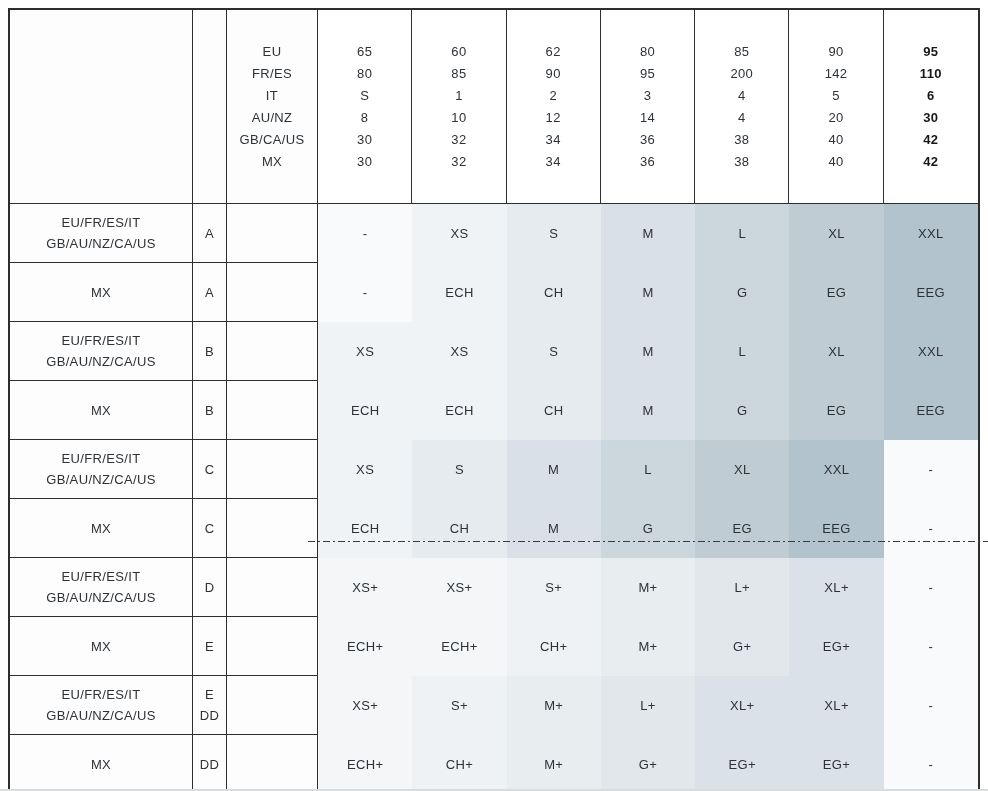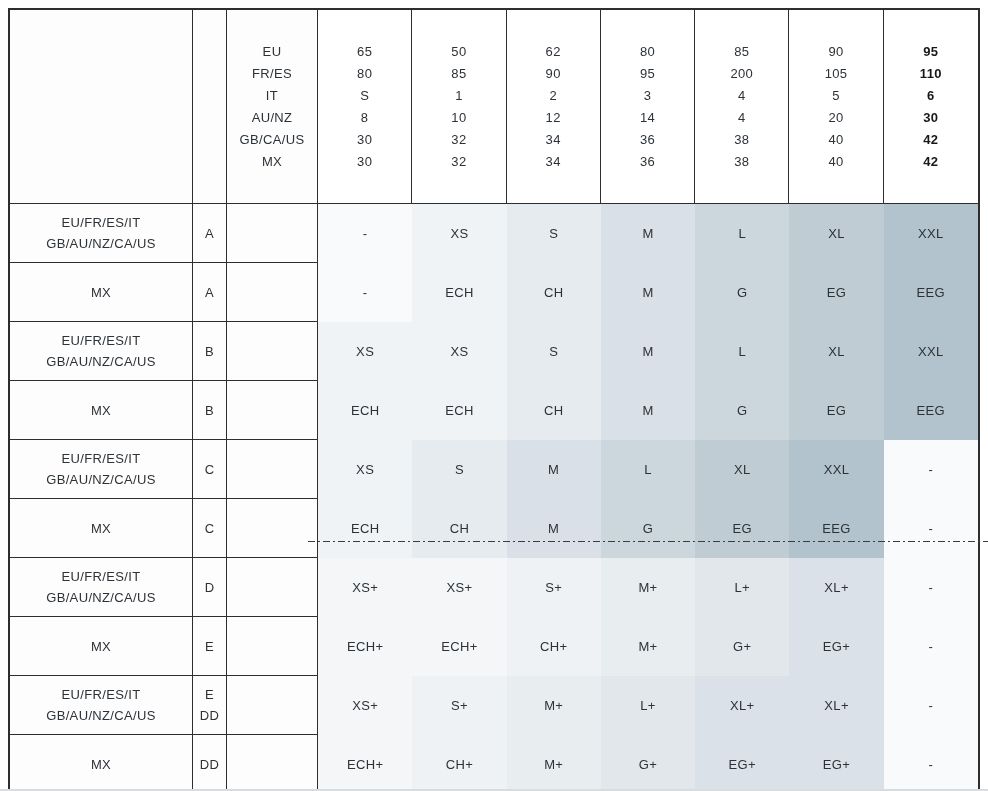--- a/index.html
+++ b/index.html
@@ -48,21 +48,21 @@
       </div>
       <div class="c hc b-r">
         <div class="ln">65</div>
         <div class="ln">80</div>
         <div class="ln">S</div>
         <div class="ln">8</div>
         <div class="ln">30</div>
         <div class="ln">30</div>
       </div>
       <div class="c hc b-r">
-        <div class="ln">50</div>
+        <div class="ln">60</div>
         <div class="ln">85</div>
         <div class="ln">1</div>
         <div class="ln">10</div>
         <div class="ln">32</div>
         <div class="ln">32</div>
       </div>
       <div class="c hc b-r">
         <div class="ln">62</div>
         <div class="ln">90</div>
         <div class="ln">2</div>
@@ -81,21 +81,21 @@
       <div class="c hc b-r">
         <div class="ln">85</div>
         <div class="ln">200</div>
         <div class="ln">4</div>
         <div class="ln">4</div>
         <div class="ln">38</div>
         <div class="ln">38</div>
       </div>
       <div class="c hc b-r">
         <div class="ln">90</div>
-        <div class="ln">105</div>
+        <div class="ln">142</div>
         <div class="ln">5</div>
         <div class="ln">20</div>
         <div class="ln">40</div>
         <div class="ln">40</div>
       </div>
       <div class="c hc bold">
         <div class="ln">95</div>
         <div class="ln">110</div>
         <div class="ln">6</div>
         <div class="ln">30</div>

